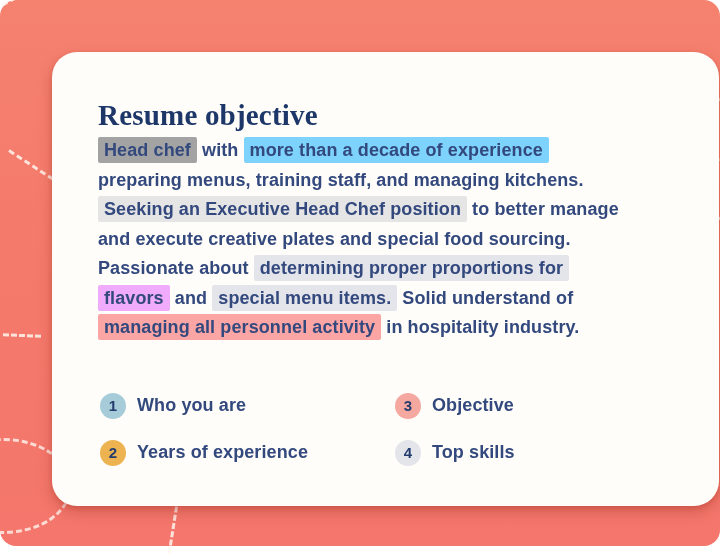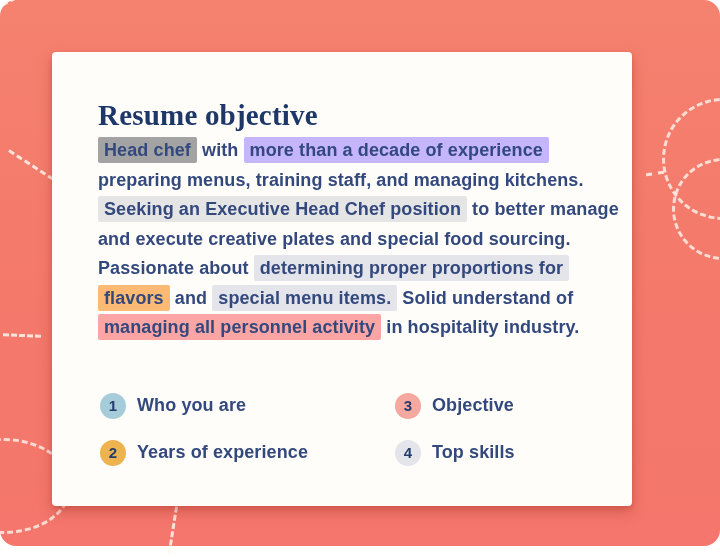--- a/index.html
+++ b/index.html
@@ -29,23 +29,23 @@
   .d-left-horiz{left:3px;top:334px;width:38px;transform:rotate(2deg);}
   .d-left-arc{left:-64px;top:438px;width:130px;height:90px;}
   .d-bottom-vert{left:172px;top:498px;height:56px;transform:rotate(9deg);}
   .d-right-arc1{left:662px;top:98px;width:116px;height:116px;}
   .d-right-arc2{left:672px;top:158px;width:96px;height:96px;}
   .d-right-dash{left:646px;top:172px;width:18px;transform:rotate(-8deg);}
 
   .card{
     position:absolute;
     left:52px;top:52px;
-    width:580px;height:454px;
+    width:667px;height:454px;
     background:#fffdf9;
-    border-radius:4px;
+    border-radius:25px;
     box-shadow:0 6px 14px rgba(158,48,32,0.35), 0 2px 4px rgba(158,48,32,0.22);
   }
   .card-title{
     position:absolute;left:46px;top:28px;
     font-family:"Liberation Serif","DejaVu Serif",serif;
     font-weight:700;
     font-size:29px;
     color:#1d3768;
     letter-spacing:0.2px;
   }
@@ -95,26 +95,26 @@
   <div class="decor dash-line d-left-horiz"></div>
   <div class="decor dash-arc d-left-arc"></div>
   <div class="decor dash-vline d-bottom-vert"></div>
   <div class="decor dash-arc d-right-arc1"></div>
   <div class="decor dash-arc d-right-arc2"></div>
   <div class="decor dash-line d-right-dash"></div>
 
   <div class="card">
     <h1 class="card-title">Resume objective</h1>
     <div class="para">
-        <div class="pline"><span class="hl" style="background: #a3a3a3;">Head chef</span> <span>with</span> <span class="hl" style="background: #c4b5fd;">more than a decade of experience</span></div>
+        <div class="pline"><span class="hl" style="background: #a3a3a3;">Head chef</span> <span>with</span> <span class="hl" style="background: #7dd3fc;">more than a decade of experience</span></div>
         <div class="pline"><span>preparing menus, training staff, and managing kitchens.</span></div>
         <div class="pline"><span class="hl" style="background: #e5e5e5;">Seeking an Executive Head Chef position</span> <span>to better manage</span></div>
         <div class="pline"><span>and execute creative plates and special food sourcing.</span></div>
         <div class="pline"><span>Passionate about</span> <span class="hl" style="background: rgb(228, 228, 235); margin-top: 27px;">determining proper proportions for</span></div>
-        <div class="pline"><span class="hl" style="background: #fdba74;">flavors</span> <span>and</span> <span class="hl" style="background: rgb(228, 228, 235); text-align: right;">special menu items.</span> <span>Solid understand of</span></div>
+        <div class="pline"><span class="hl" style="background: #f0abfc;">flavors</span> <span>and</span> <span class="hl" style="background: rgb(228, 228, 235); text-align: right;">special menu items.</span> <span>Solid understand of</span></div>
         <div class="pline"><span class="hl" style="background: #fca5a5;">managing all personnel activity</span> <span>in hospitality industry.</span></div>
       </div>
     <div class="legend">
         <div class="legend-item">
           <div class="legend-circle" style="background: rgb(166, 204, 217);">1</div>
           <div class="legend-label">Who you are</div>
         </div>
         <div class="legend-item">
           <div class="legend-circle" style="background: rgb(236, 179, 80);">2</div>
           <div class="legend-label">Years of experience</div>

